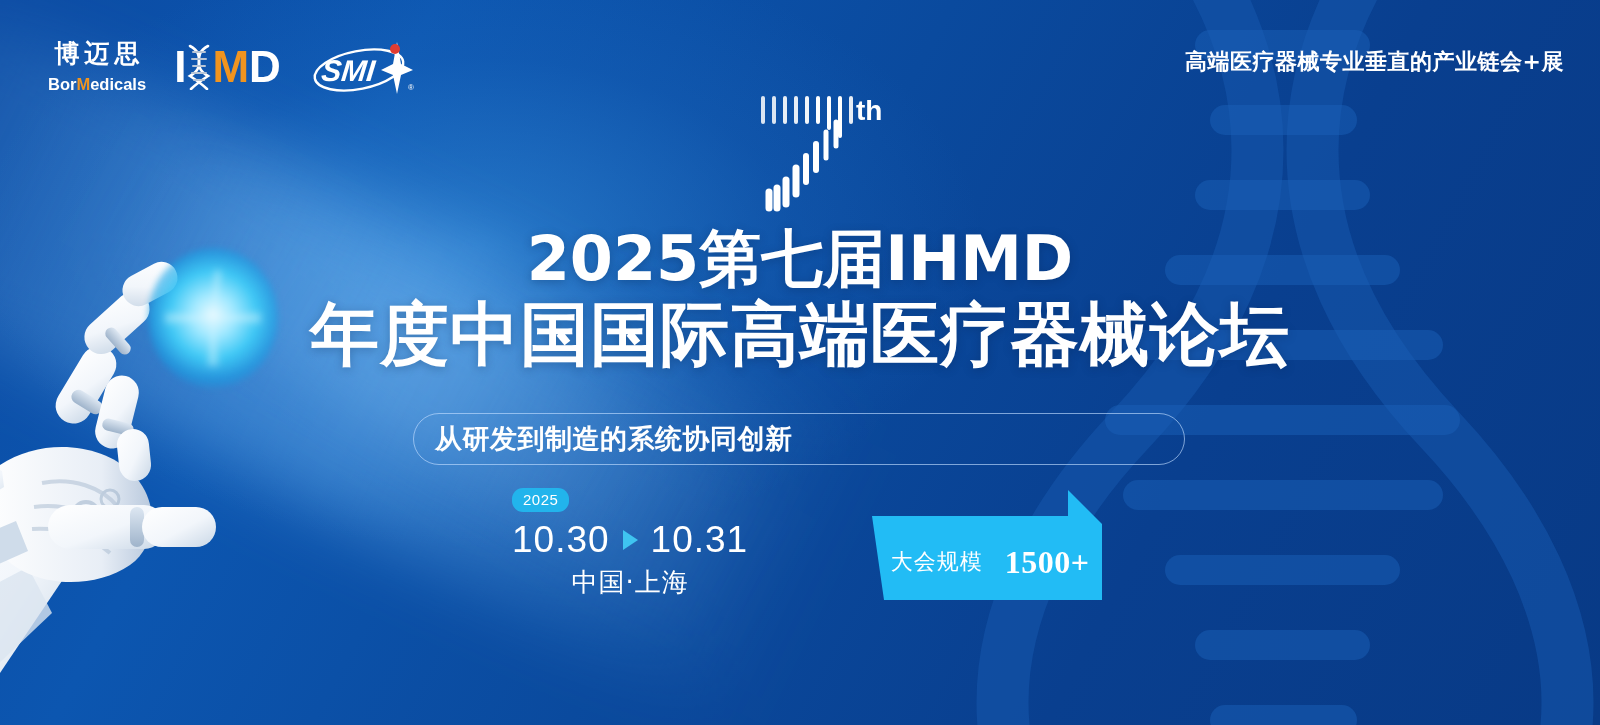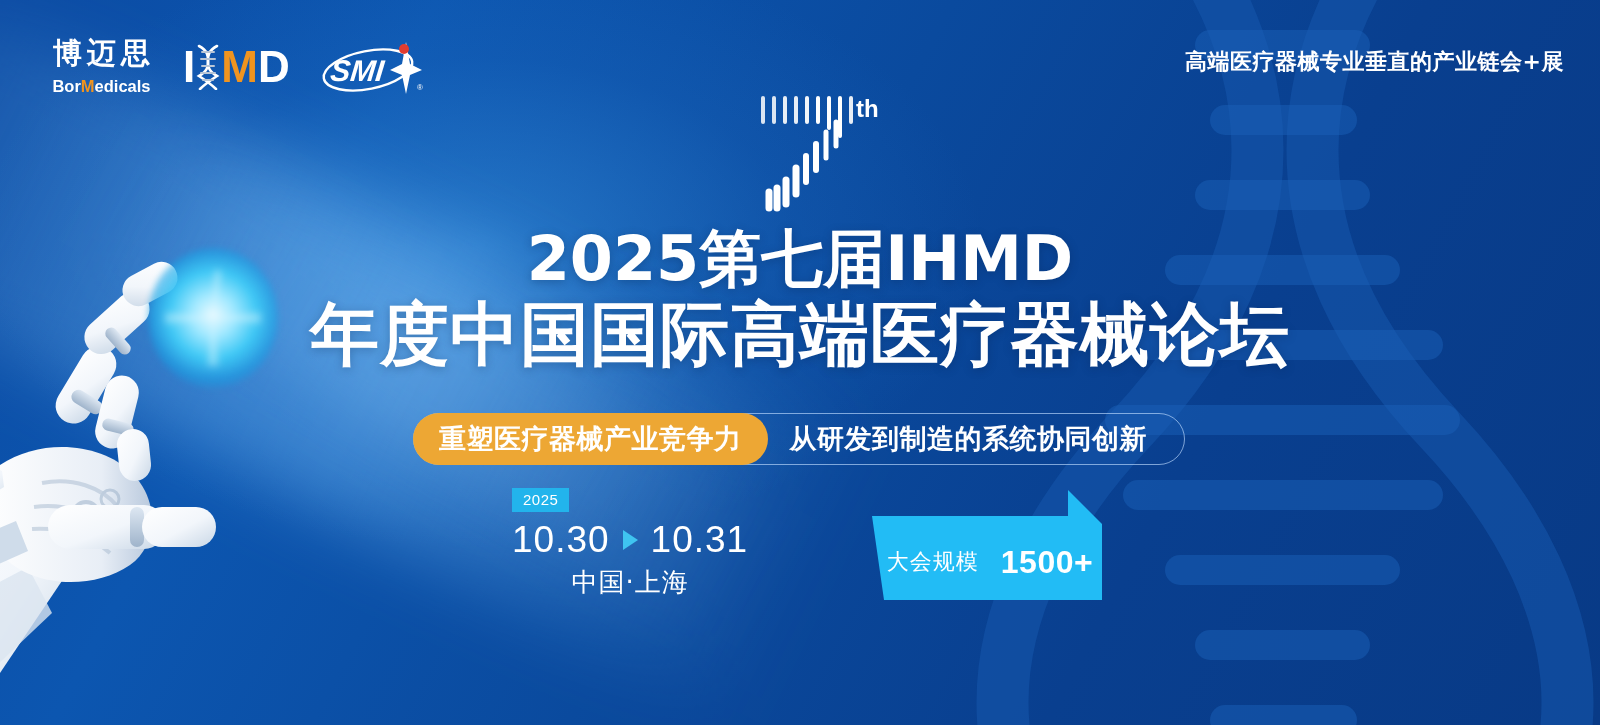--- a/index.html
+++ b/index.html
@@ -80,21 +80,21 @@
 
   
   .logo-bar {
     position:absolute;
     left:48px; top:38px;
     display:flex; align-items:center; gap:28px;
     z-index:6;
   }
   .logo-bormedicals { display:flex; flex-direction:column; align-items:center; line-height:1; }
   .bm-cn {
-    color:#ffffff; font-size:29px; font-weight:bold;
+    color:#ffffff; font-size:25px; font-weight:bold;
     letter-spacing:5px; text-indent:5px;
     font-family:"DejaVu Sans", sans-serif;
   }
   .bm-en {
     font-size:16.5px; font-weight:bold; color:#ffffff;
     margin-top:10px; letter-spacing:0px;
   }
   .bm-en .m { color:#f0941f; }
 
   .logo-ihmd { display:flex; align-items:center; height:46px; }
@@ -125,21 +125,21 @@
   .seven-mark {
     position:absolute;
     left:746px; top:88px;
     width:140px; height:125px;
     z-index:5;
   }
   .seven-th {
     position:absolute;
     left:110px; top:7px;
     color:#ffffff;
-    font-size:24px;
+    font-size:28px;
     font-weight:bold;
     font-family:"Liberation Sans", sans-serif;
   }
 
   
   .title-wrap {
     position:absolute;
     left:0; right:0; top:228px;
     text-align:center;
     z-index:5;
@@ -212,21 +212,21 @@
     position:absolute;
     left:512px; top:488px;
     z-index:5;
   }
   .year-badge {
     display:inline-block;
     background:#22b4ec;
     color:#ffffff;
     font-size:15px;
     padding:3px 11px 4px 11px;
-    border-radius:0;
+    border-radius:11px;
     letter-spacing:0.5px;
     font-family:"Liberation Sans", sans-serif;
   }
   .date-row {
     display:flex; align-items:center;
     margin-top:7px;
     color:#ffffff;
     font-size:37px;
     letter-spacing:1px;
     font-family:"Liberation Sans", sans-serif;
@@ -267,21 +267,21 @@
     color:#ffffff;
     font-size:22px;
     letter-spacing:1px;
     font-family:"DejaVu Sans", sans-serif;
   }
   .scale-value {
     color:#ffffff;
     font-size:32px;
     font-weight:bold;
     letter-spacing:0.5px;
-    font-family:Liberation Sans, sans-serif;
+    font-family:Liberation Serif, serif;
   }
 </style>
 </head>
 <body>
 
 <div id="banner">
 
   <div class="beam"></div>
   <div class="beam2"></div>
 
@@ -430,23 +430,20 @@
     <span class="seven-th">th</span>
   </div>
 
   <div class="title-wrap">
     <div class="title-line1">2025第七届IHMD</div>
     <div class="title-line2">年度中国国际高端医疗器械论坛</div>
   </div>
 
   <div class="subtitle-band">
     <div class="sub-outline"></div>
-    <div class="sub-pill">
-      <span class="sub-pill-text">重塑医疗器械产业竞争力</span>
-    </div>
     <span class="sub-right-text">从研发到制造的系统协同创新</span>
   </div>
 
   <div class="date-block">
     <span class="year-badge">2025</span>
     <div class="date-row">
       <span>10.30</span>
       <span class="date-arrow"></span>
       <span>10.31</span>
     </div>

